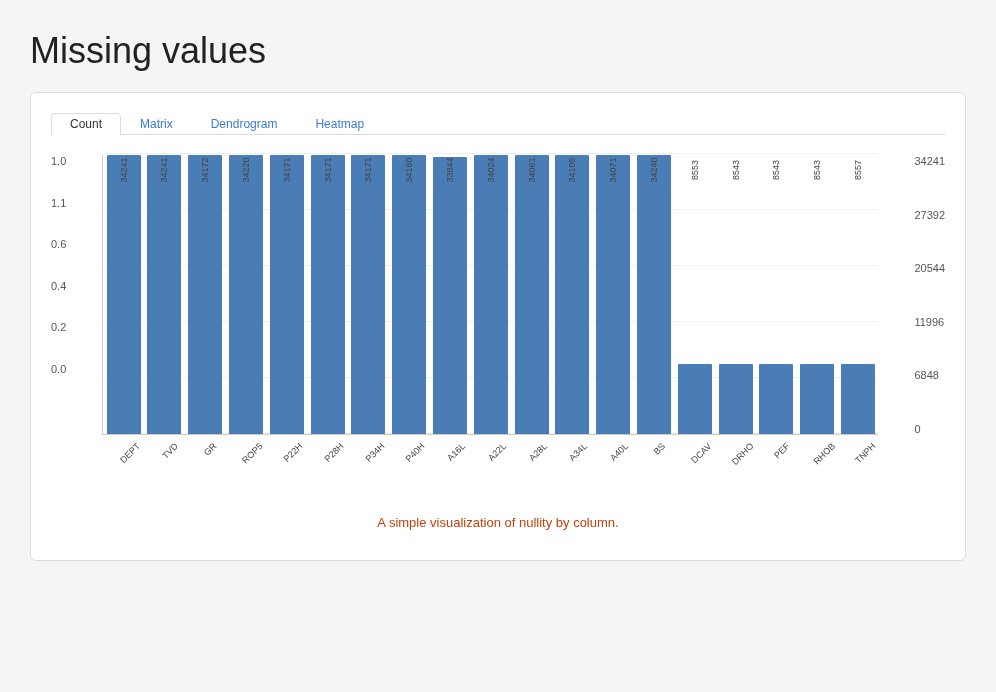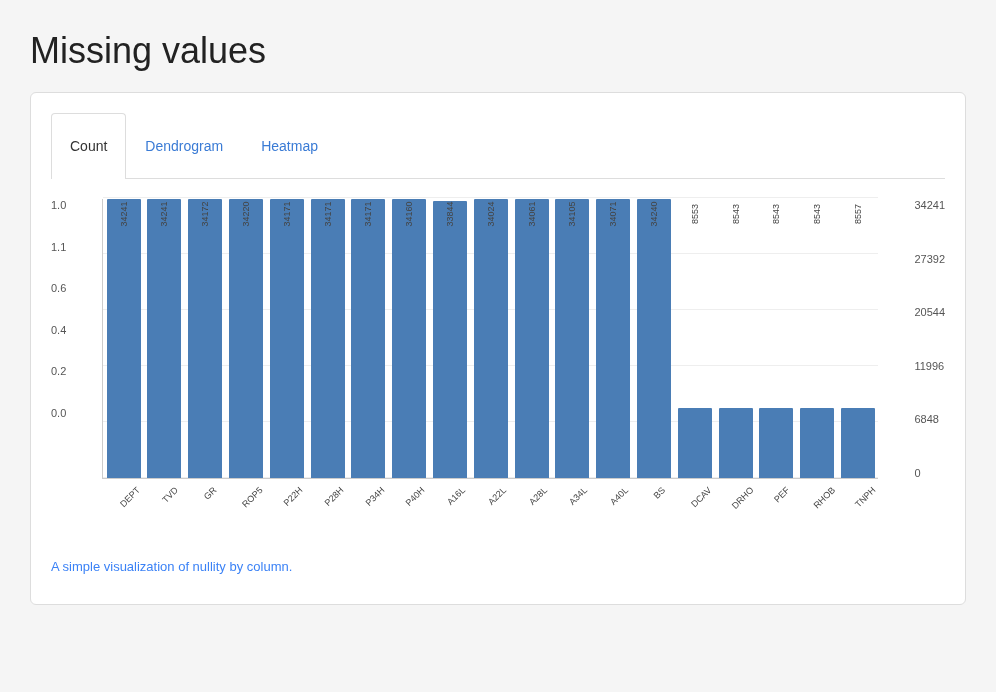--- a/index.html
+++ b/index.html
@@ -20,22 +20,22 @@
       border-radius: 6px;
       padding: 20px 20px 30px 20px;
     }
     .tabs {
       display: flex;
       gap: 0;
       border-bottom: 1px solid #ddd;
       margin-bottom: 20px;
     }
     .tab {
-      padding: 24px 18px;
-      font-size: 14px;
+      padding: 3px 18px;
+      font-size: 12px;
       cursor: pointer;
       color: #3a7bd5;
       border: 1px solid transparent;
       border-bottom: none;
       border-radius: 4px 4px 0 0;
       background: none;
       text-decoration: none;
     }
     .tab.active {
       color: #333;
@@ -130,21 +130,22 @@
       flex-shrink: 0;
       padding-bottom: 0px;
     }
     .chart-wrapper {
       display: flex;
       flex-direction: row;
       align-items: flex-start;
       gap: 28px;
     }
     .subtitle {
-      color: #3b82f6;
+      text-align: center;
+      color: #c2410c;
       font-size: 13px;
       margin-top: 20px;
     }
     .grid-lines {
       position: absolute;
       top: 0; left: 0; right: 0; bottom: 0;
       pointer-events: none;
     }
     .grid-line {
       position: absolute;
@@ -154,20 +155,21 @@
     }
   </style>
 </head>
 <body>
 
 <h1 class="page-title">Missing values</h1>
 
 <div class="card">
   <div class="tabs">
     <div class="tab active">Count</div>
+    <div class="tab">Matrix</div>
     <div class="tab">Dendrogram</div>
     <div class="tab">Heatmap</div>
   </div>
 
   <div class="chart-wrapper">
 
     <div class="y-axis-left">
 
     <div>1.0</div>
         <div>1.1</div>

